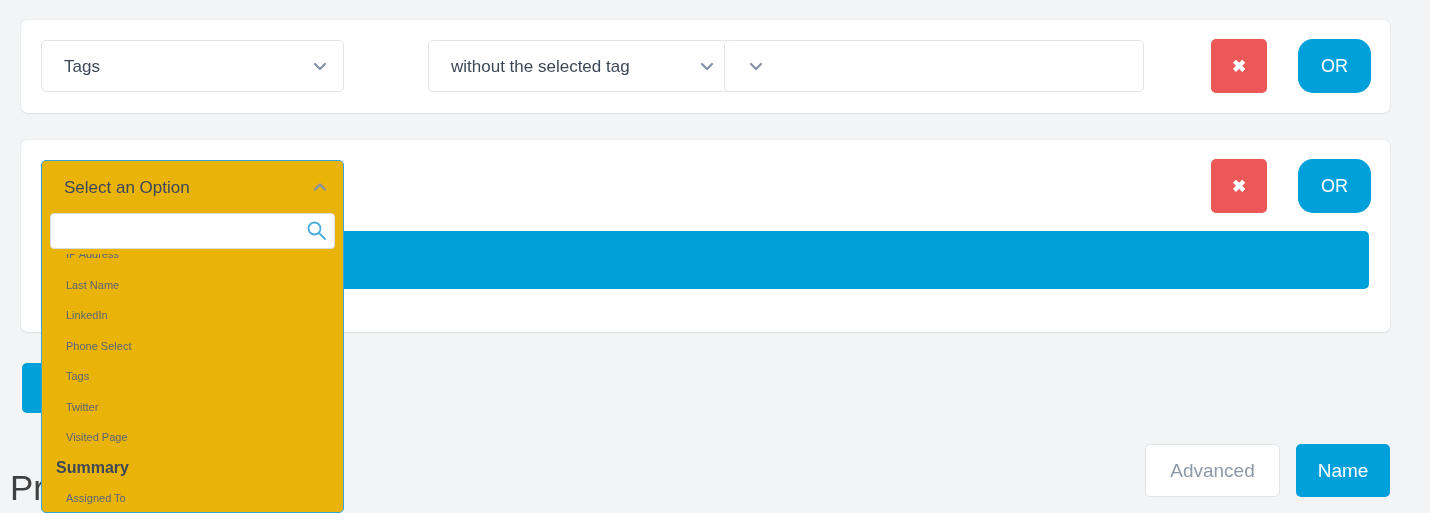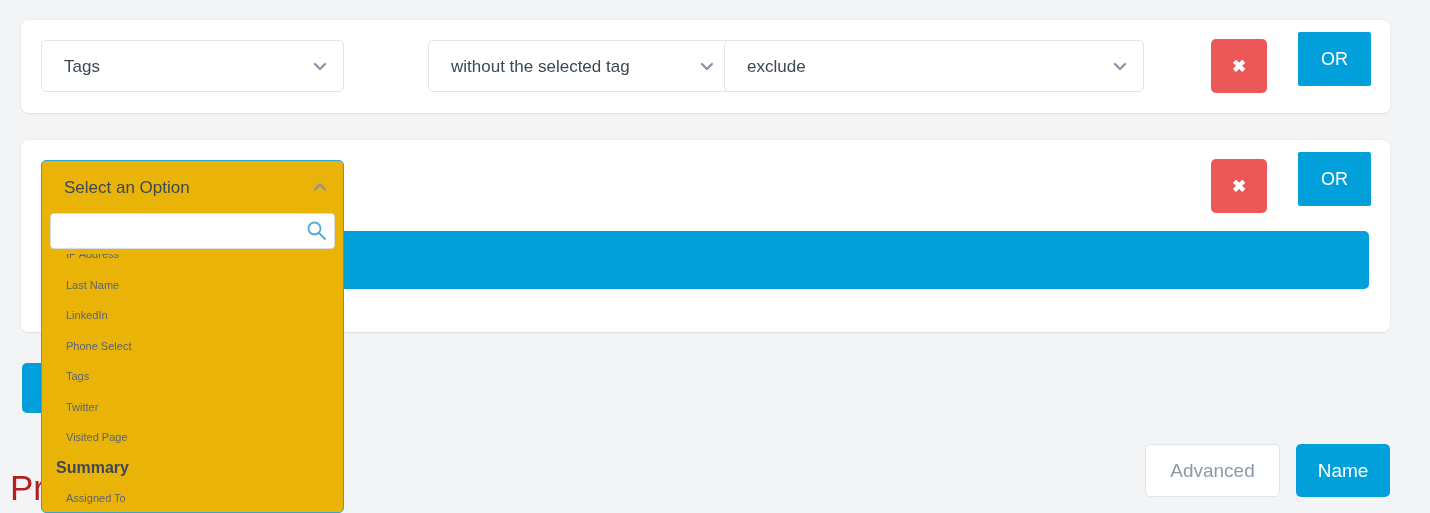--- a/index.html
+++ b/index.html
@@ -77,27 +77,27 @@
     justify-content: center;
   }
   .btn-remove .x-glyph {
     color: #ffffff;
     font-size: 17px;
     font-weight: bold;
     line-height: 1;
   }
   .btn-or {
     position: absolute;
-    top: 12px;
+    top: 19px;
     right: 19px;
     width: 73px;
     height: 54px;
     background: #01a0db;
     border: none;
-    border-radius: 2px;
+    border-radius: 15px;
     cursor: pointer;
     color: #ffffff;
     font-family: "Liberation Sans", sans-serif;
     font-size: 18px;
     line-height: 1;
   }
 
   
   .wide-blue-bar {
     position: absolute;
@@ -126,21 +126,21 @@
     font-size: 17px;
     z-index: 3;
   }
 
   
   #page-heading {
     position: absolute;
     left: 10px;
     top: 468px;
     font-size: 35px;
-    color: #b91c1c;
+    color: #404040;
     white-space: nowrap;
     z-index: 4;
   }
 
   
   .footer-btn {
     position: absolute;
     height: 53px;
     border-radius: 5px;
     font-size: 19px;
@@ -265,21 +265,20 @@
     </div>
 
     <div class="select-box" id="sel-op">
       <span class="sel-label">without the selected tag</span>
       <svg class="chev" viewBox="0 0 18 18">
         <path d="M4 7 L9 12 L14 7" fill="none" stroke="#8492a6" stroke-width="2.2" stroke-linecap="round" stroke-linejoin="round"></path>
       </svg>
     </div>
 
     <div class="select-box" id="sel-value">
-      <span class="sel-label">exclude</span>
       <svg class="chev" viewBox="0 0 18 18">
         <path d="M4 7 L9 12 L14 7" fill="none" stroke="#8492a6" stroke-width="2.2" stroke-linecap="round" stroke-linejoin="round"></path>
       </svg>
     </div>
 
     <button class="btn-remove">
       <span class="x-glyph">✖</span>
     </button>
 
     <button class="btn-or">OR</button>

